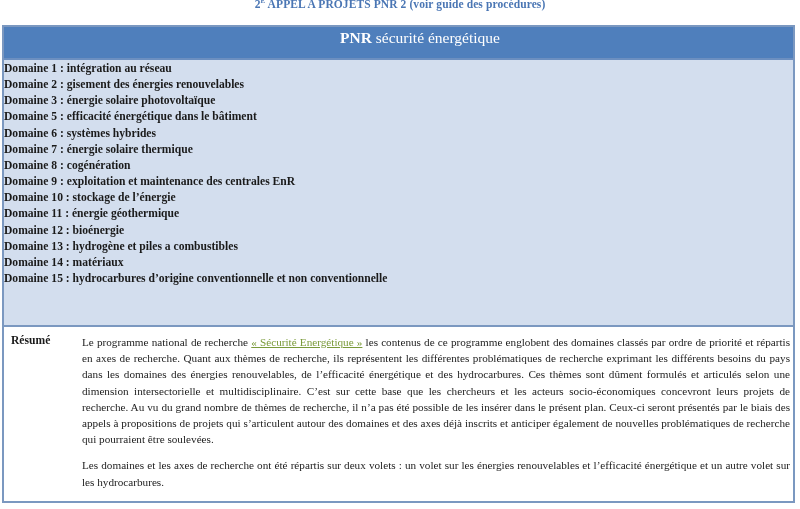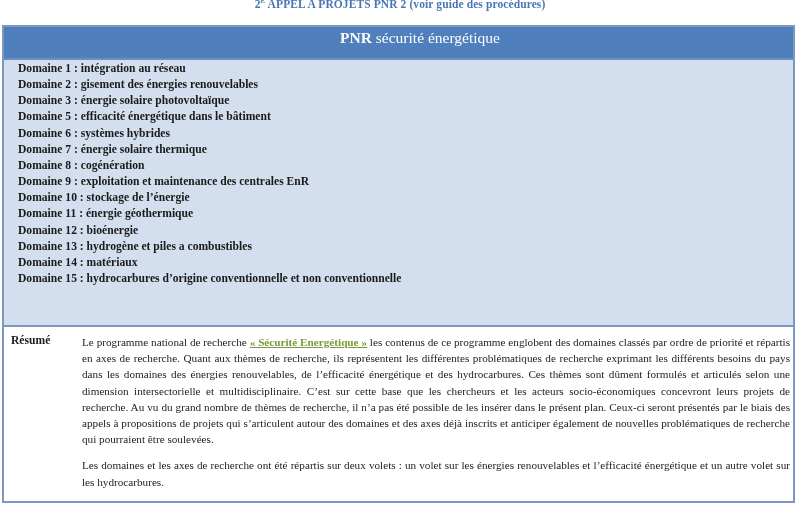--- a/index.html
+++ b/index.html
@@ -54,21 +54,21 @@
     }
     .title-bar .bold { font-weight: bold; margin-left: 43px; }
     .domains-panel {
       position: absolute;
       top: 33px;
       left: 0;
       right: 0;
       height: 267px;
       background: #d3deee;
       border-bottom: 2px solid #7b98c0;
-      padding: 1px 0 0 14px;
+      padding: 1px 0 0 0;
       box-sizing: border-box;
     }
     .domain-item {
       font-size: 11.6px;
       font-weight: bold;
       line-height: 16.15px;
       white-space: nowrap;
     }
     .summary-panel {
       position: absolute;
@@ -94,21 +94,21 @@
       font-size: 11.2px;
       line-height: 16.2px;
       text-align: justify;
       color: #222;
     }
     .summary-body p {
       margin: 0 0 10px 0;
     }
     .summary-link {
       color: #7a9a3a;
-      font-weight: bold;
+      font-weight: normal;
       text-decoration: underline;
     }
   </style>
 </head>
 <body>
 
 <div class="doc-heading"><span>2</span><sup>E</sup><span> APPEL A PROJETS PNR 2 (voir guide des procédures)</span></div>
 
 <div class="table-box">
   <div class="title-bar">

